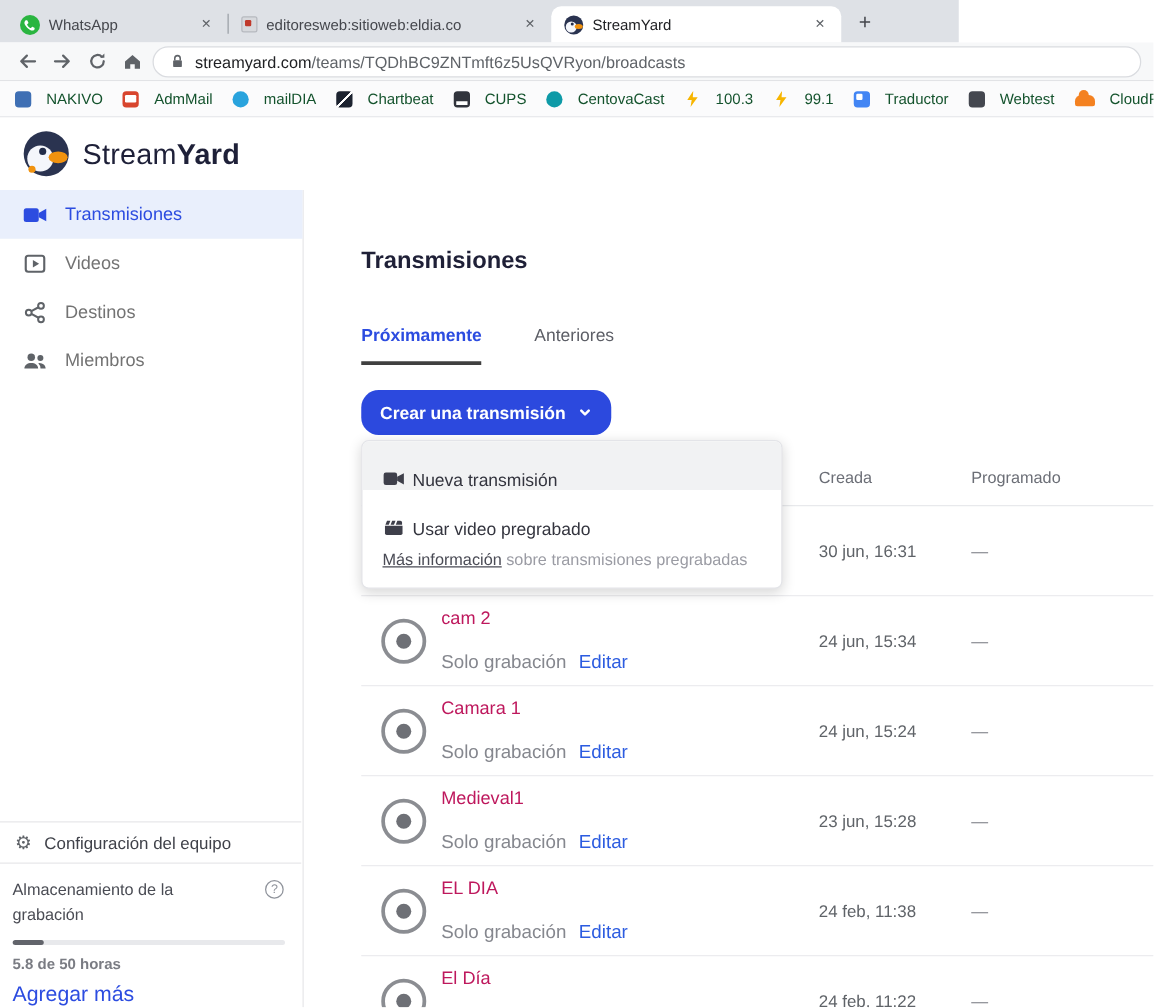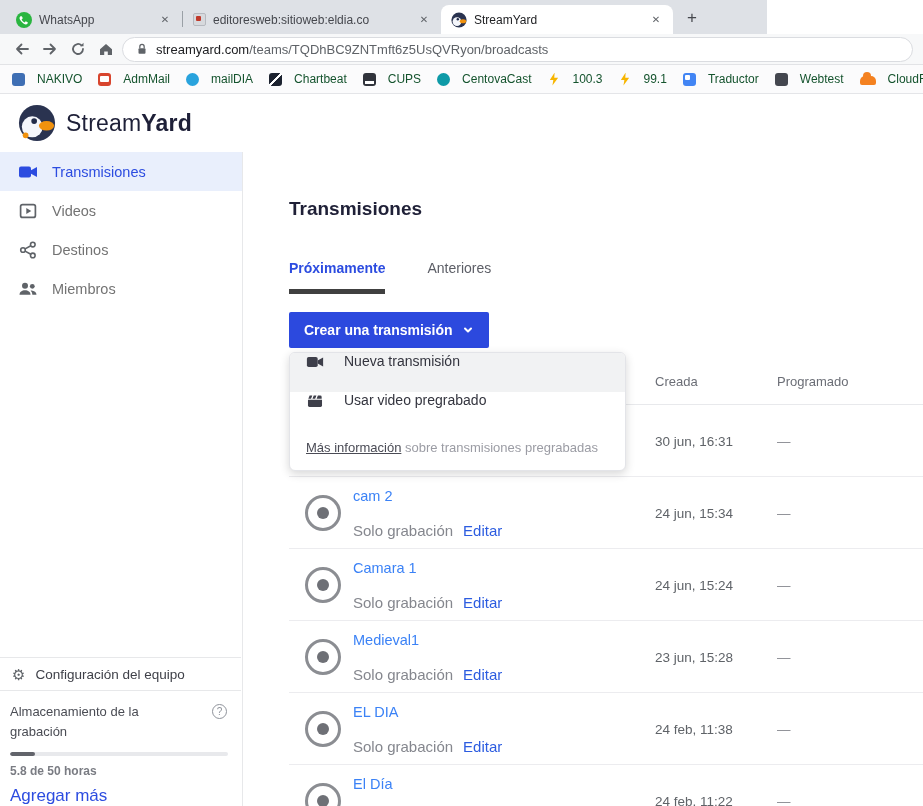--- a/index.html
+++ b/index.html
@@ -69,40 +69,40 @@
   .progress { margin-top:10px; width:218px; height:4px; background:#e8e9ec; border-radius:2px; overflow:hidden; }
   .progress-fill { height:100%; background:#62646b; border-radius:2px; width:12%; }
   .usage { margin-top:8px; font-size:12px; color:#7a7c83;font-weight:bold; }
   .addmore { margin-top:8px; display:inline-block; font-size:17px; color:#2c4ce0; text-decoration:none; font-weight:500; }
 
   
   .main { position:absolute; left:244px; top:152px; width:679px; height:654px; background:#fff; overflow:hidden; }
   .page-title { position:absolute; left:45px; top:46px; font-size:19px; font-weight:700; color:#1f2037; }
   .view-tabs { position:absolute; left:45px; top:108px; display:flex; gap:42px; font-size:14px; }
   .vtab { padding-bottom:13px; color:#5c5e66; cursor:pointer; }
-  .vtab.active { color:#2c4ce0; font-weight:700; border-bottom:5px solid #404040; }
-  .create-btn { position:absolute; left:45px; top:160px; height:36px; background:#2c49de; color:#fff; border:none; border-radius:2px; display:flex; align-items:center; gap:9px; padding:0 15px; font-size:14px; font-weight:700; font-family:inherit; cursor:pointer; }
+  .vtab.active { color:#2c4ce0; font-weight:700; border-bottom:3px solid #404040; }
+  .create-btn { position:absolute; left:45px; top:160px; height:36px; background:#2c49de; color:#fff; border:none; border-radius:14px; display:flex; align-items:center; gap:9px; padding:0 15px; font-size:14px; font-weight:700; font-family:inherit; cursor:pointer; }
 
   .table { position:absolute; left:45px; top:208px; right:0; }
   .thead { position:relative; height:45px; border-bottom:1px solid #e8e9ec; }
   .th { position:absolute; top:14px; font-size:13px; color:#6b6e76; }
   .th-created { left:366px; }
   .th-sched { left:488px; }
   .trow { position:relative; height:72px; border-bottom:1px solid #ececef; }
   .rec { position:absolute; left:16px; top:18px; width:36px; height:36px; border:3px solid #8b8d92; border-radius:50%; }
   .rec::after { content:""; position:absolute; left:50%; top:50%; width:12px; height:12px; margin:-6px 0 0 -6px; background:#6e7076; border-radius:50%; }
   .tinfo { position:absolute; left:64px; top:50%; transform:translateY(-50%); }
-  .ttitle { font-size:14.5px; color:#3b82f6; }
+  .ttitle { font-size:14.5px; color:#be185d; }
   .tsub { margin-top:18px; font-size:15px; color:#85878e; }
   .edit { margin-left:10px; color:#2c5ce0; text-decoration:none; font-weight:500; cursor:pointer; }
   .tcreated { position:absolute; left:366px; top:50%; transform:translateY(-50%); font-size:13.5px; color:#5f6368; }
   .tsched { position:absolute; left:488px; top:50%; transform:translateY(-50%); font-size:13.5px; color:#85878e; }
 
   .dropdown { position:absolute; left:45px; top:200px; width:337px; background:#fff; border:1px solid #e3e4e8; border-radius:6px; box-shadow:0 3px 10px rgba(0,0,0,.16); z-index:10; overflow:hidden; }
-  .dd-item { height:39px; display:flex; align-items:flex-start; gap:20px; padding:0 16px; font-size:14px; color:#33343e; cursor:pointer; }
+  .dd-item { height:39px; display:flex; align-items:flex-end; gap:6px; padding:0 16px; font-size:14px; color:#33343e; cursor:pointer; }
   .dd-item.hl { background:#f1f2f3; }
   .dd-info { padding:9px 16px 15px 16px; font-size:13px; color:#9b9ca4; }
   .dd-info a { color:#4a4b55; text-decoration:underline; cursor:pointer; }
 </style>
 </head>
 <body>
 
 <div class="screen">
 
   <div class="tabstrip">

